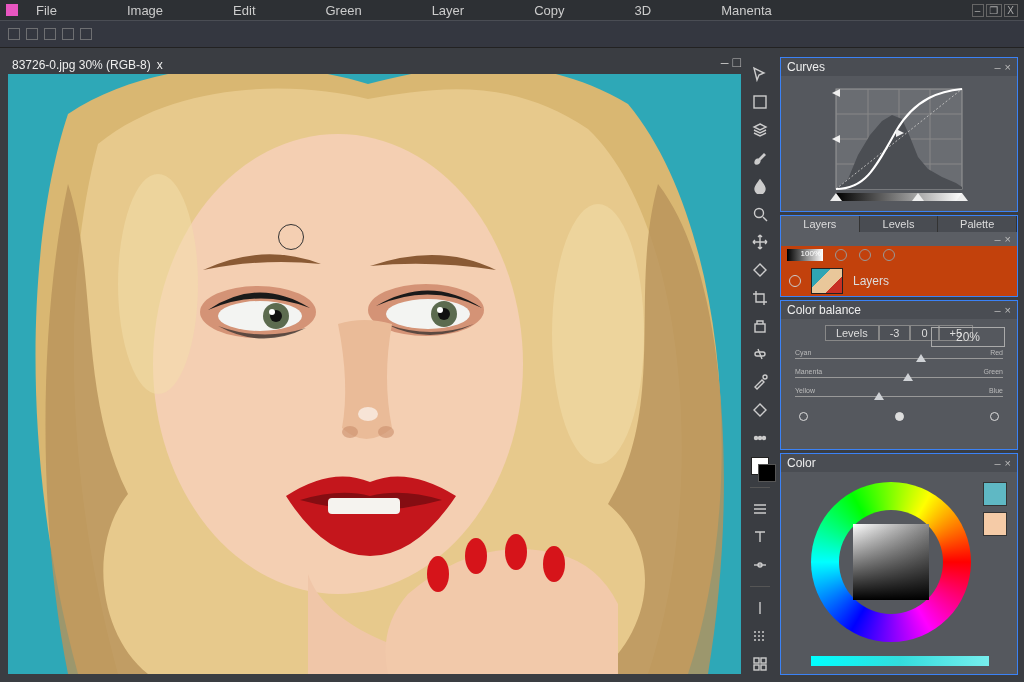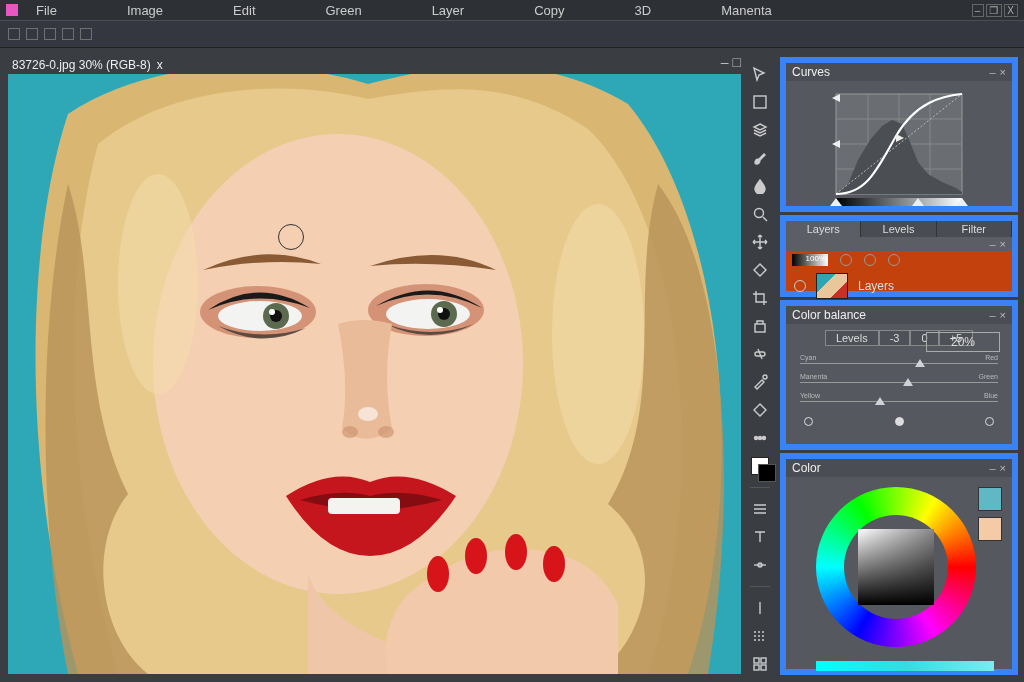--- a/index.html
+++ b/index.html
@@ -33,21 +33,21 @@
 
 
 .tools { position:absolute; left:746px; top:57px; width:28px; height:620px; background:#3a3d42; display:flex; flex-direction:column; align-items:center; gap:10px; padding-top:8px; }
 .tools .t { width:18px; height:18px; display:flex; align-items:center; justify-content:center; cursor:pointer; color:#ddd; }
 .tools .t svg { width:16px; height:16px; stroke:#ccc; fill:none; stroke-width:1.4; }
 .tools .sep { width:20px; height:1px; background:#555; margin:2px 0; }
 .tools .swatch { width:18px; height:18px; background:#fff; border:1px solid #222; position:relative; }
 .tools .swatch::after { content:''; position:absolute; left:6px; top:6px; width:16px; height:16px; background:#000; border:1px solid #555; }
 
 
-.rp { position:absolute; left:780px; width:238px; background:#55585e; border:6px solid #3b82f6; }
+.rp { position:absolute; left:780px; width:238px; background:#55585e; border:1px solid #3b82f6; }
 .rp-title { height:18px; background:#4a4d53; display:flex; align-items:center; padding:0 6px; font-size:12px; color:#eee; }
 .rp-title .winbtn { margin-left:auto; display:flex; gap:4px; font-size:11px; color:#bbb; }
 .rp-title .winbtn span { cursor:pointer; }
 
 
 #p-curves { top:57px; height:155px; }
 .curves-body { position:relative; height:135px; display:flex; align-items:center; justify-content:center; }
 .curves-body svg { width:150px; height:118px; }
 
 
@@ -345,21 +345,21 @@
       <polygon points="132,116 138,108 144,116" fill="#eee"></polygon>
       <polygon points="88,116 94,108 100,116" fill="#eee"></polygon>
     </svg>
   </div>
 </div>
 
 <div id="p-layers" class="rp">
   <div class="tabs3">
     <div class="on">Layers</div>
     <div>Levels</div>
-    <div>Filter</div>
+    <div>Palette</div>
   </div>
   <div class="rp-title" style="justify-content:flex-end;height:14px;background:#5b5e64">
       <div class="winbtn">
         <span>–</span>
         <span>×</span>
       </div>
     </div>
   <div class="layers-toolbar">
     <div class="opacity-box">100%</div>
     <div class="ico"></div>

